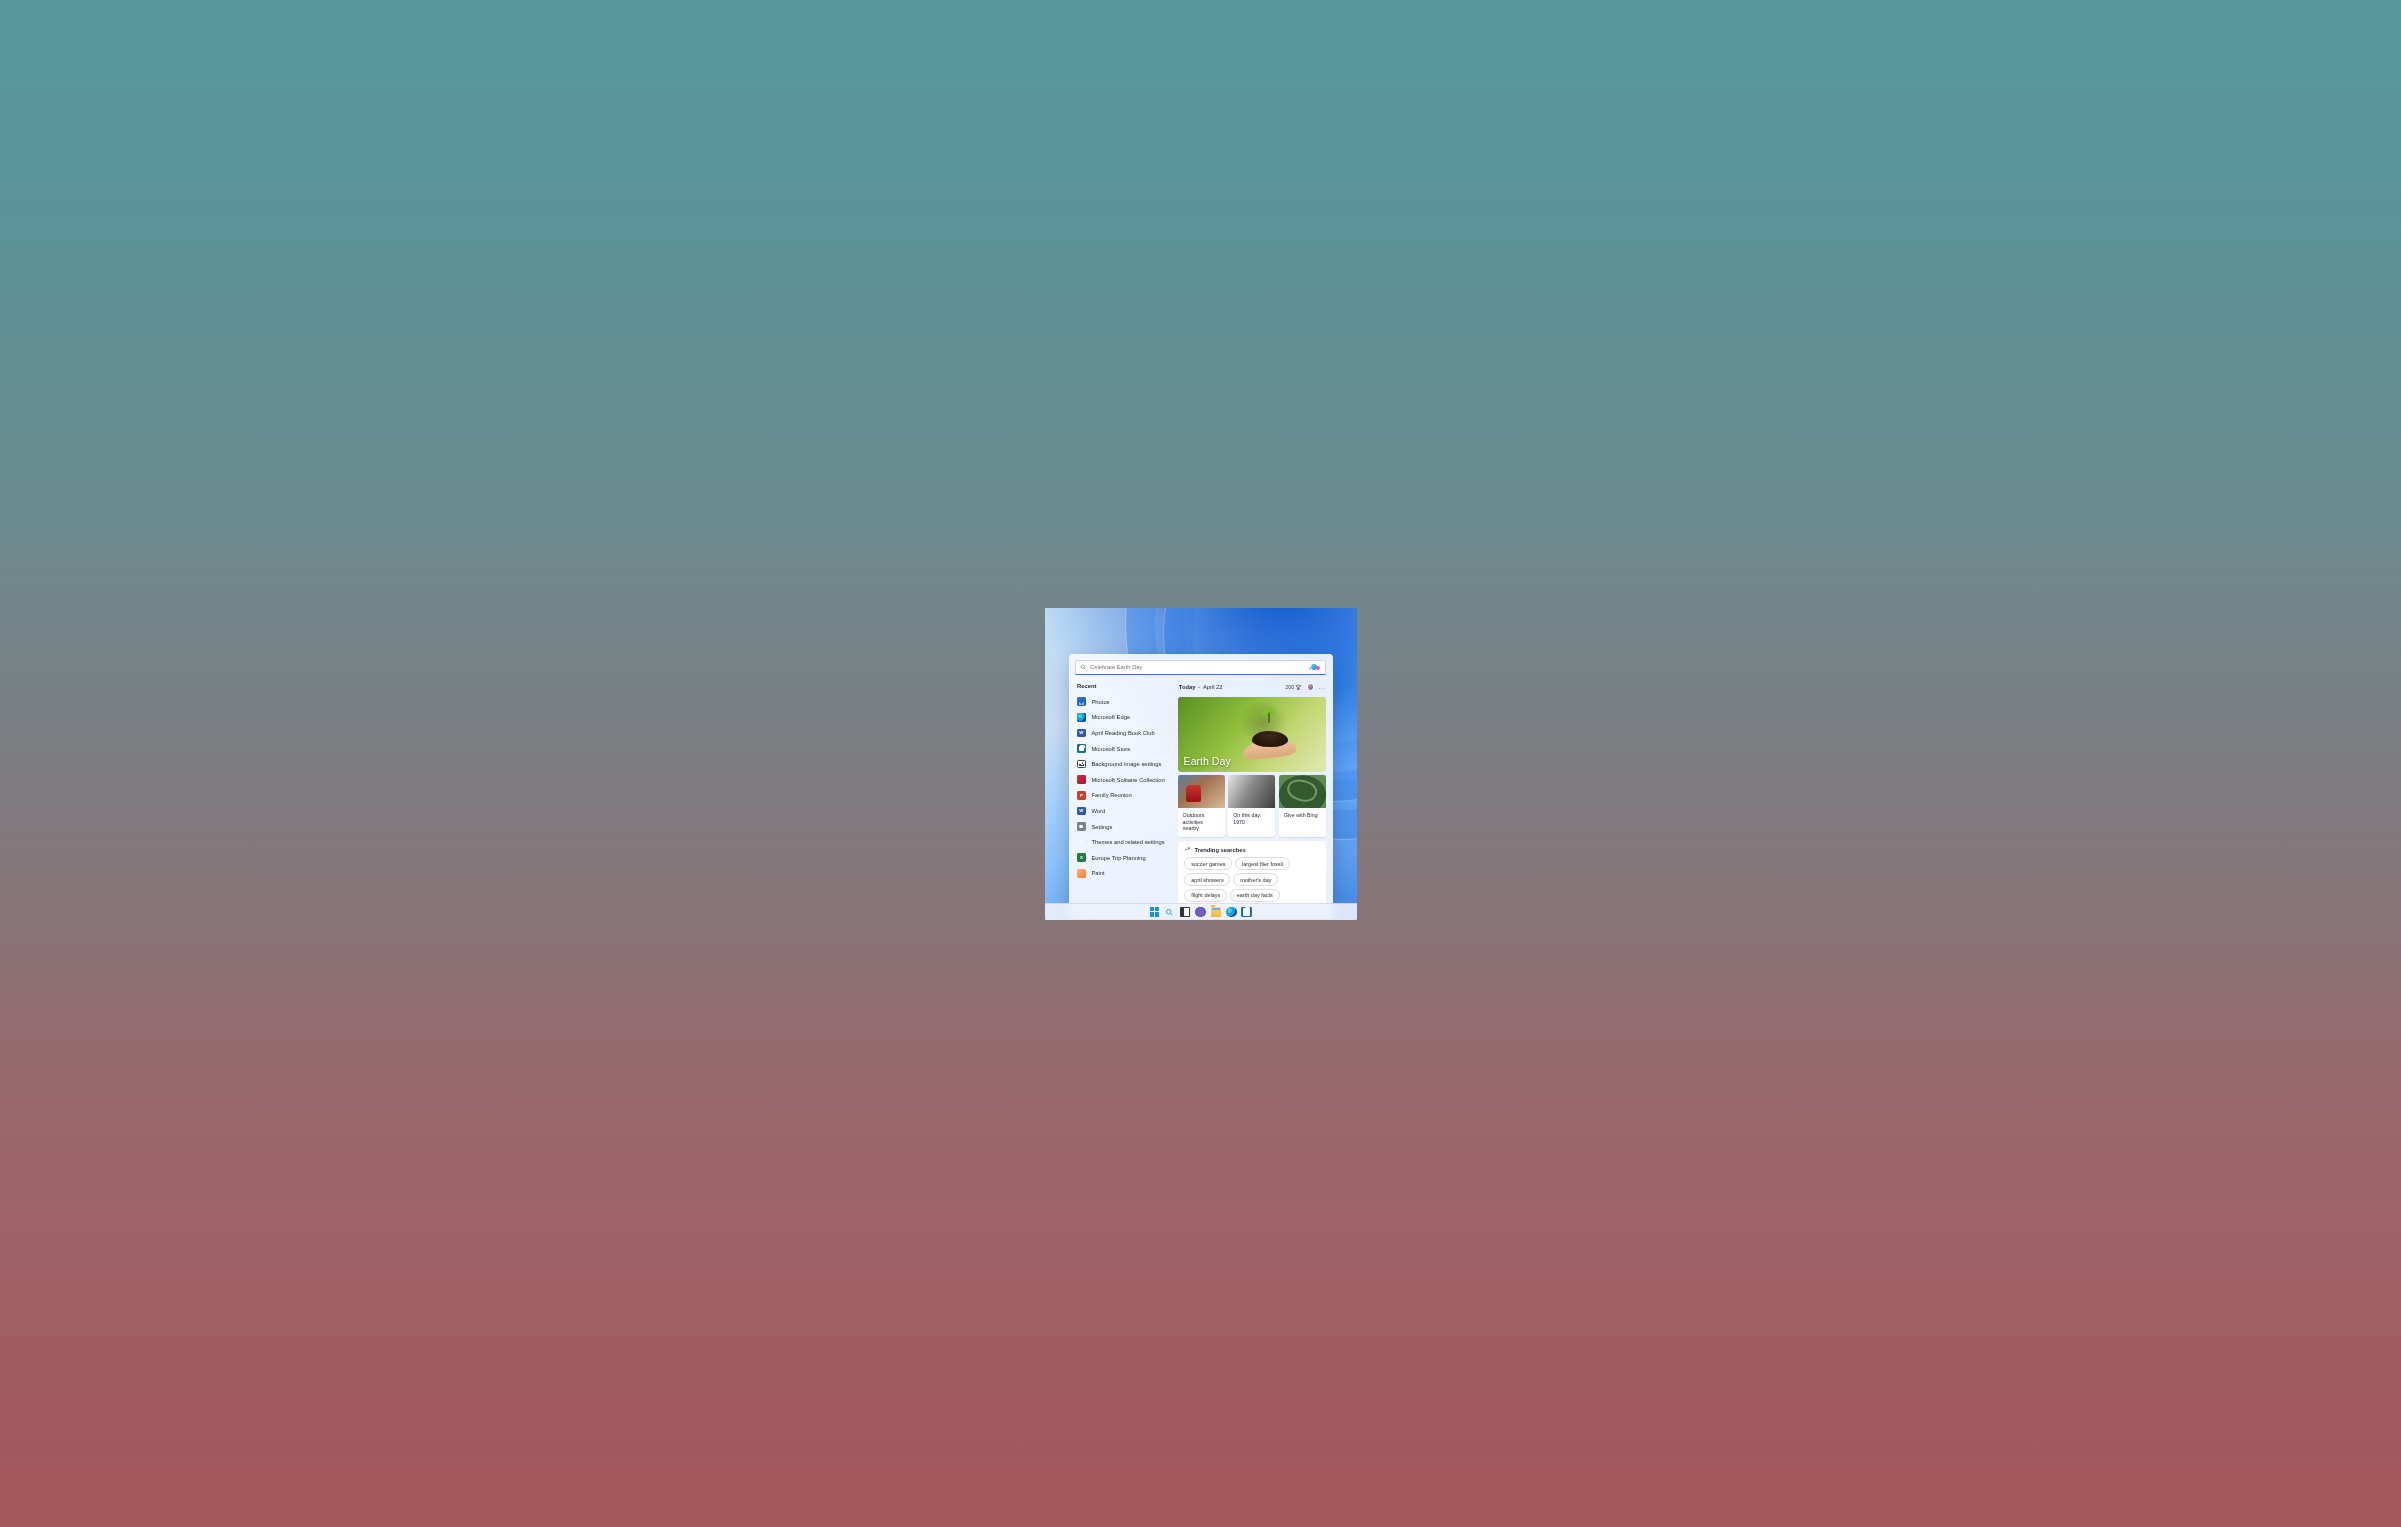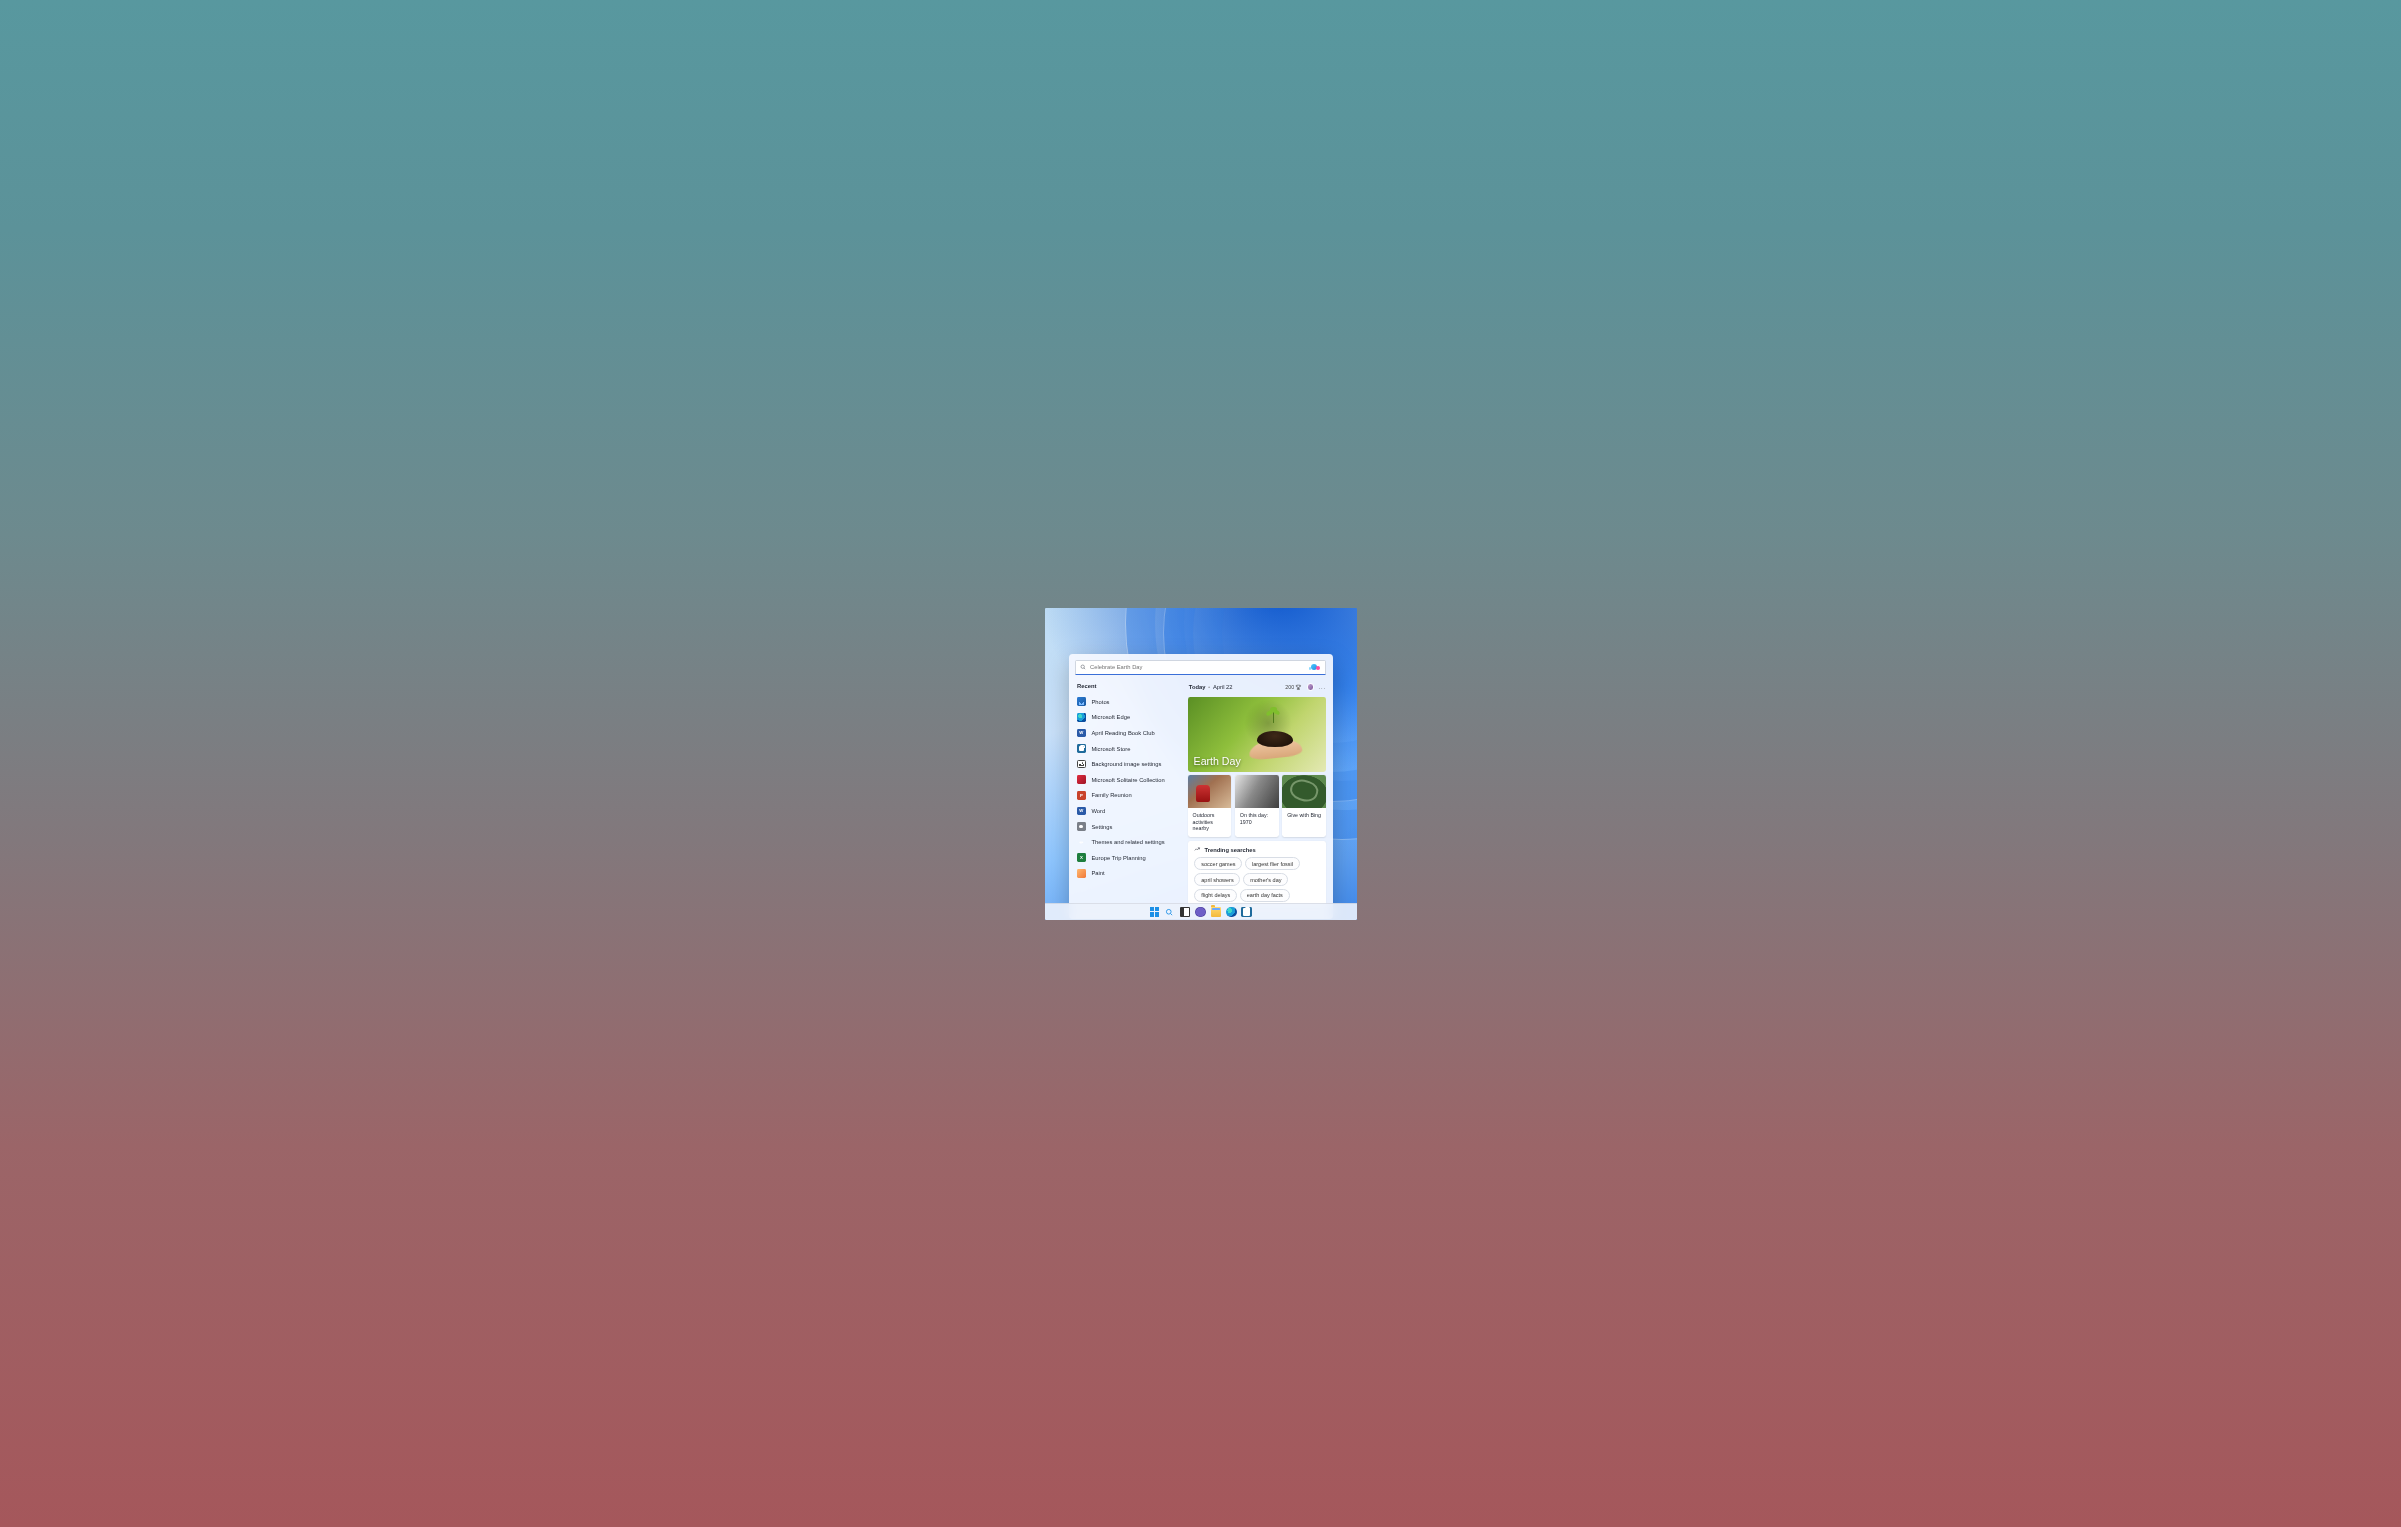--- a/index.html
+++ b/index.html
@@ -102,21 +102,21 @@
     .ico-img::before{content:"";position:absolute;right:1.4px;top:1.4px;width:1.4px;height:1.4px;border-radius:50%;background:#444;}
     .ico-solitaire{ background:linear-gradient(135deg,#e02b3f,#9e1627);}
     .ico-ppt      { background:#c8432b; }
     .ico-gear     { background:#7a7f88; border-radius:50%; position:relative;}
     .ico-gear::after{content:"";position:absolute;inset:2.4px;background:#fff;border-radius:50%;}
     .ico-pencil   { background:transparent; color:#555; font-size:7.2px; transform:rotate(-45deg);}
     .ico-excel    { background:#1e7e3e; }
     .ico-paint    { background:linear-gradient(135deg,#ffb870,#f07838);}
 
     
-    .right-col { flex: 1; min-width: 0; margin-left: 10px; }
+    .right-col { flex: 1; min-width: 0; }
     .today-row {
       display: flex; align-items: center; margin: 0 0 5.8px 1px;
     }
     .today-row .tlbl { font-size: 5.8px; font-weight: 600; color: #1f2430; }
     .today-row .dot { margin: 0 2.9px; color: #888; font-size:4.8px; }
     .today-row .date { font-size: 5.8px; color: #1f2430; }
     .today-row .spacer { flex: 1; }
     .today-row .pts { font-size: 5.3px; color: #444; margin-right: 1px; }
     .today-row .trophy { width:6.7px; height:6.7px; color:#444; margin-right:4.8px; }
     .today-row .avatar { width:7.7px; height:7.7px; border-radius:50%; background:linear-gradient(135deg,#c1a0d0,#7e5a9c); border:0.5px solid #fff; margin-right:3.8px; }

